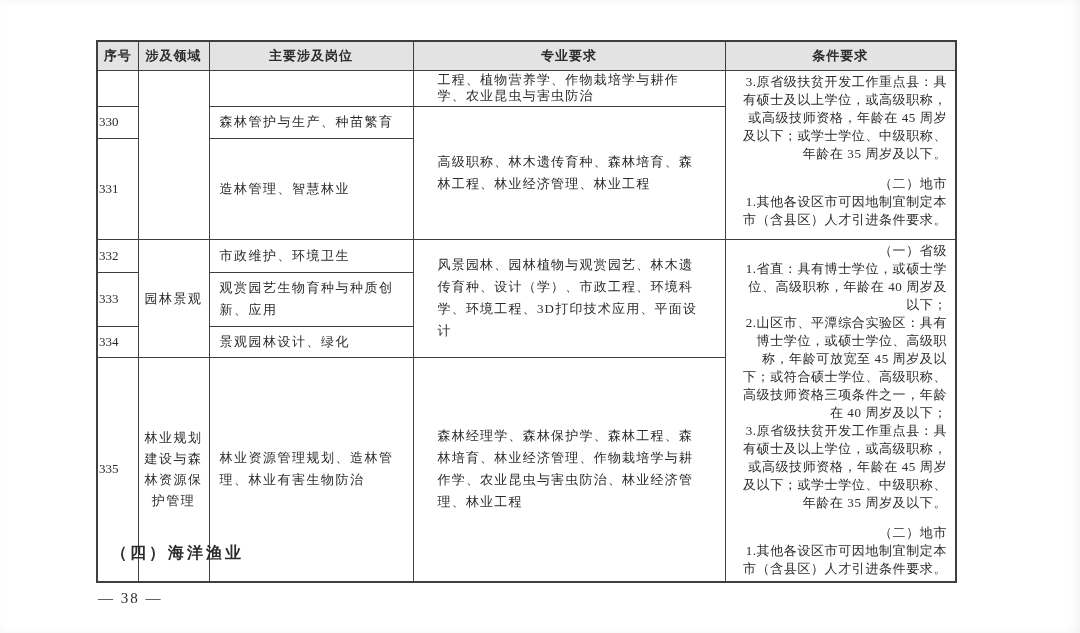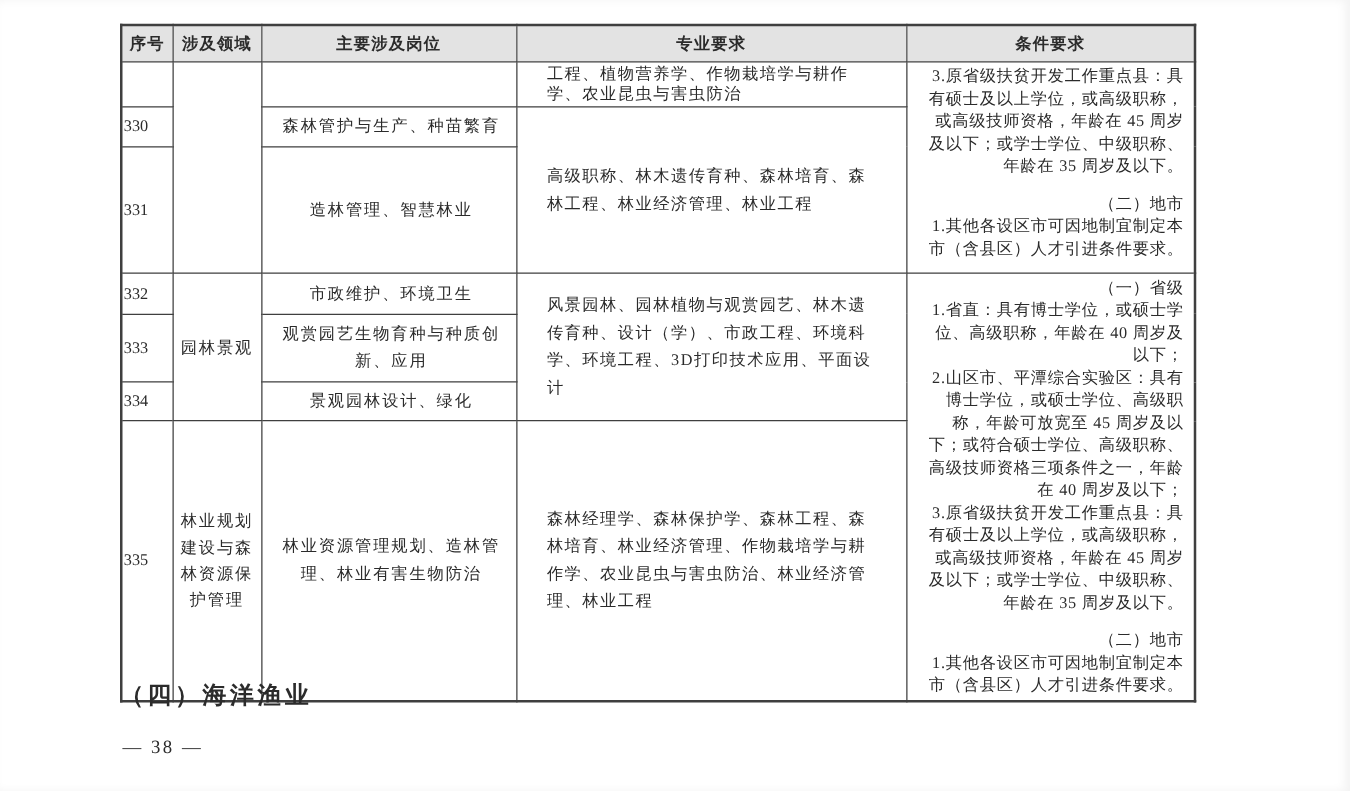--- a/index.html
+++ b/index.html
@@ -18,21 +18,21 @@
     position:relative;
     width:1080px;
     height:633px;
     background:var(--page-bg);
     overflow:hidden;
     box-shadow:inset -4px 0 8px rgba(0,0,0,0.05);
   }
   table.main-table{
     position:absolute;
     left:96px;
-    top:19px;
+    top:40px;
     width:859px;
     border-collapse:collapse;
     table-layout:fixed;
     color:var(--text);
   }
   table.main-table td,table.main-table th{
     border:1px solid var(--border);
     font-size:13px;
     overflow:hidden;
   }
@@ -48,21 +48,21 @@
     font-size:13.5px;
     font-family:"Liberation Serif","DejaVu Serif",serif;
   }
   td.field{
     text-align:center;
     letter-spacing:1.5px;
     line-height:21px;
     padding:0 5px;
   }
   td.pos{
-    text-align:center;
+    text-align:left;
     letter-spacing:1.5px;
     line-height:22px;
     padding:2px 6px 2px 10px;
     vertical-align:middle;
     margin-top:28px;
   }
   td.majors{
     text-align:left;
     letter-spacing:1.2px;
     line-height:22px;
@@ -81,23 +81,23 @@
     padding:2px 8px 3px 10px;
     vertical-align:top;
   }
   td.cond .para{margin:0;}
   td.cond .sect-head{margin:12px 0 0 0;}
   .h29{height:29px;} .h33{height:33px;} .h32{height:32px;} .h101{height:101px;}
   .h30{height:30px;} .h47{height:47px;} .h28{height:28px;} .h202{height:202px;}
   .cond-pad{padding-top:7px;}
   .footer-section{
     position:absolute;
-    left:96px;
+    left:111px;
     top:543px;
-    font-size:19px;
+    font-size:16px;
     font-weight:bold;
     letter-spacing:3px;
     color:var(--text);
   }
   .page-number{
     position:absolute;
     left:98px;
     top:590px;
     font-size:15px;
     letter-spacing:2px;

